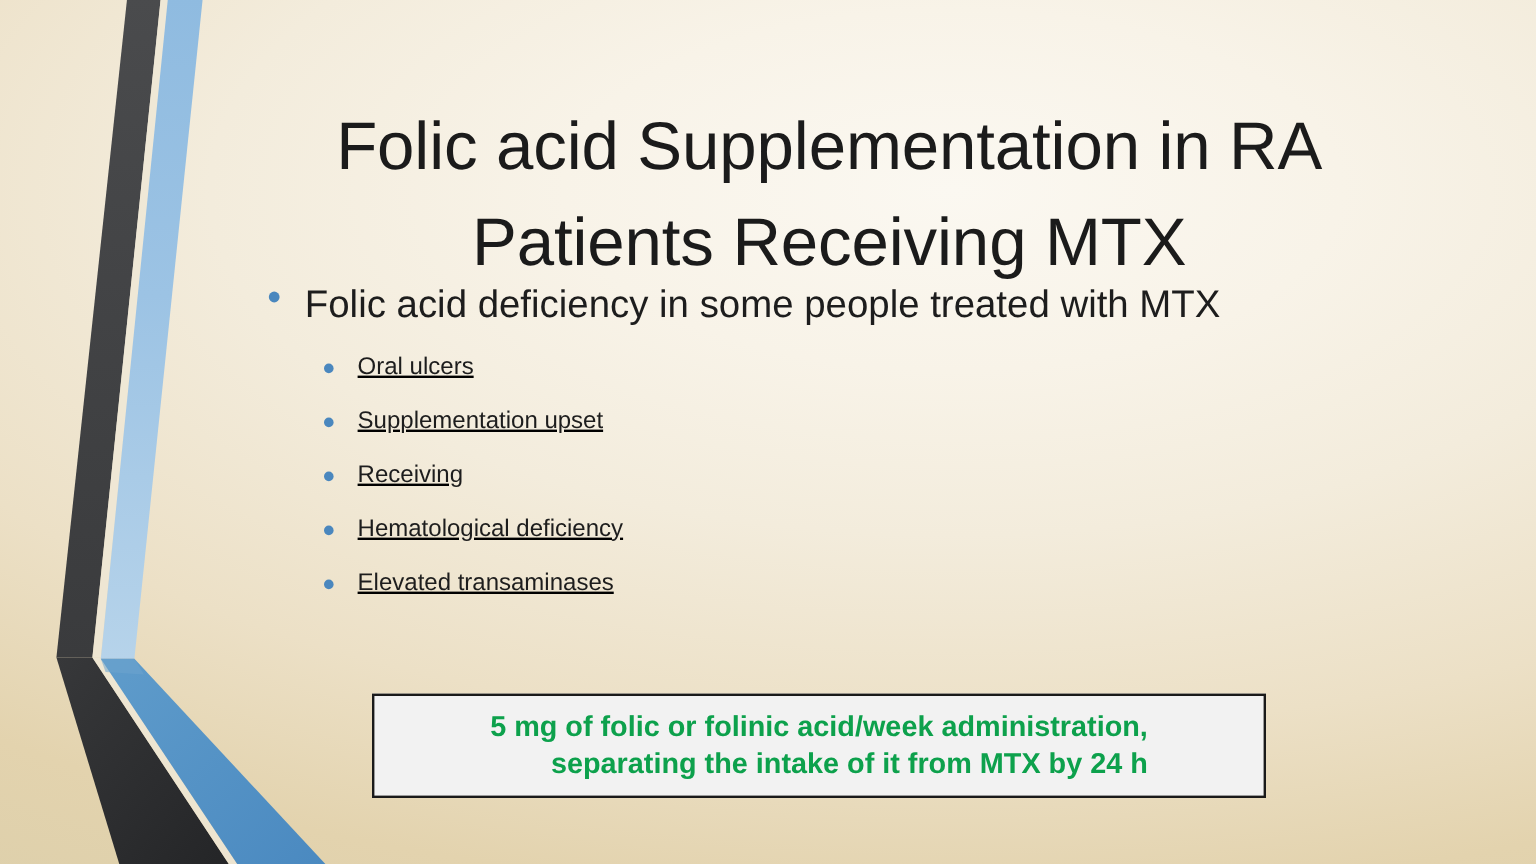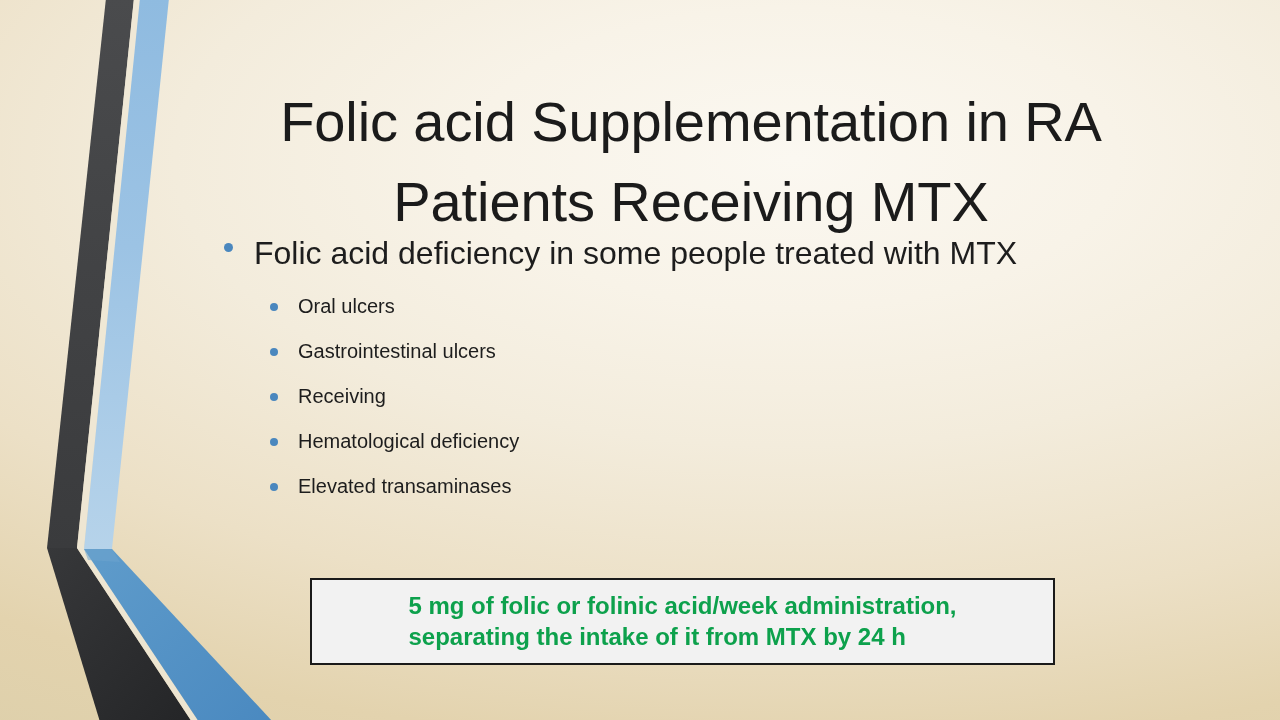--- a/index.html
+++ b/index.html
@@ -69,20 +69,21 @@
     top: 11px;
     width: 9px;
     height: 9px;
     border-radius: 50%;
     background: #4a87be;
   }
 
   .sublist {
     margin-top: 18px;
     padding-left: 48px;
+    text-decoration: underline;
   }
   .l2 {
     position: relative;
     padding-left: 30px;
     font-size: 20px;
     line-height: 1.2;
     color: #1d1d1d;
     margin-bottom: 21px;
   }
   .l2:last-child { margin-bottom: 12px; }
@@ -108,21 +109,21 @@
     background: #f2f2f2;
     display: flex;
     align-items: center;
     justify-content: center;
   }
   .callout-text {
     font-size: 24px;
     line-height: 1.28;
     font-weight: bold;
     color: #0da14c;
-    text-align: left;
+    text-align: right;
     padding: 0 14px;
   }
   .callout-text .ln { display: block; }
 </style>
 </head>
 <body>
 
 <div id="slide">
 
   <svg id="deco" viewBox="0 0 1280 720" aria-hidden="true">
@@ -171,21 +172,21 @@
     </div>
 
 
     <div class="sublist">
       <div class="l2">
         <span class="dot"></span>
         <span>Oral ulcers</span>
       </div>
       <div class="l2">
         <span class="dot"></span>
-        <span>Gastrointestinal ulcers</span>
+        <span>Supplementation upset</span>
       </div>
       <div class="l2">
         <span class="dot"></span>
         <span>Receiving</span>
       </div>
       <div class="l2">
         <span class="dot"></span>
         <span>Hematological deficiency</span>
       </div>
       <div class="l2">

